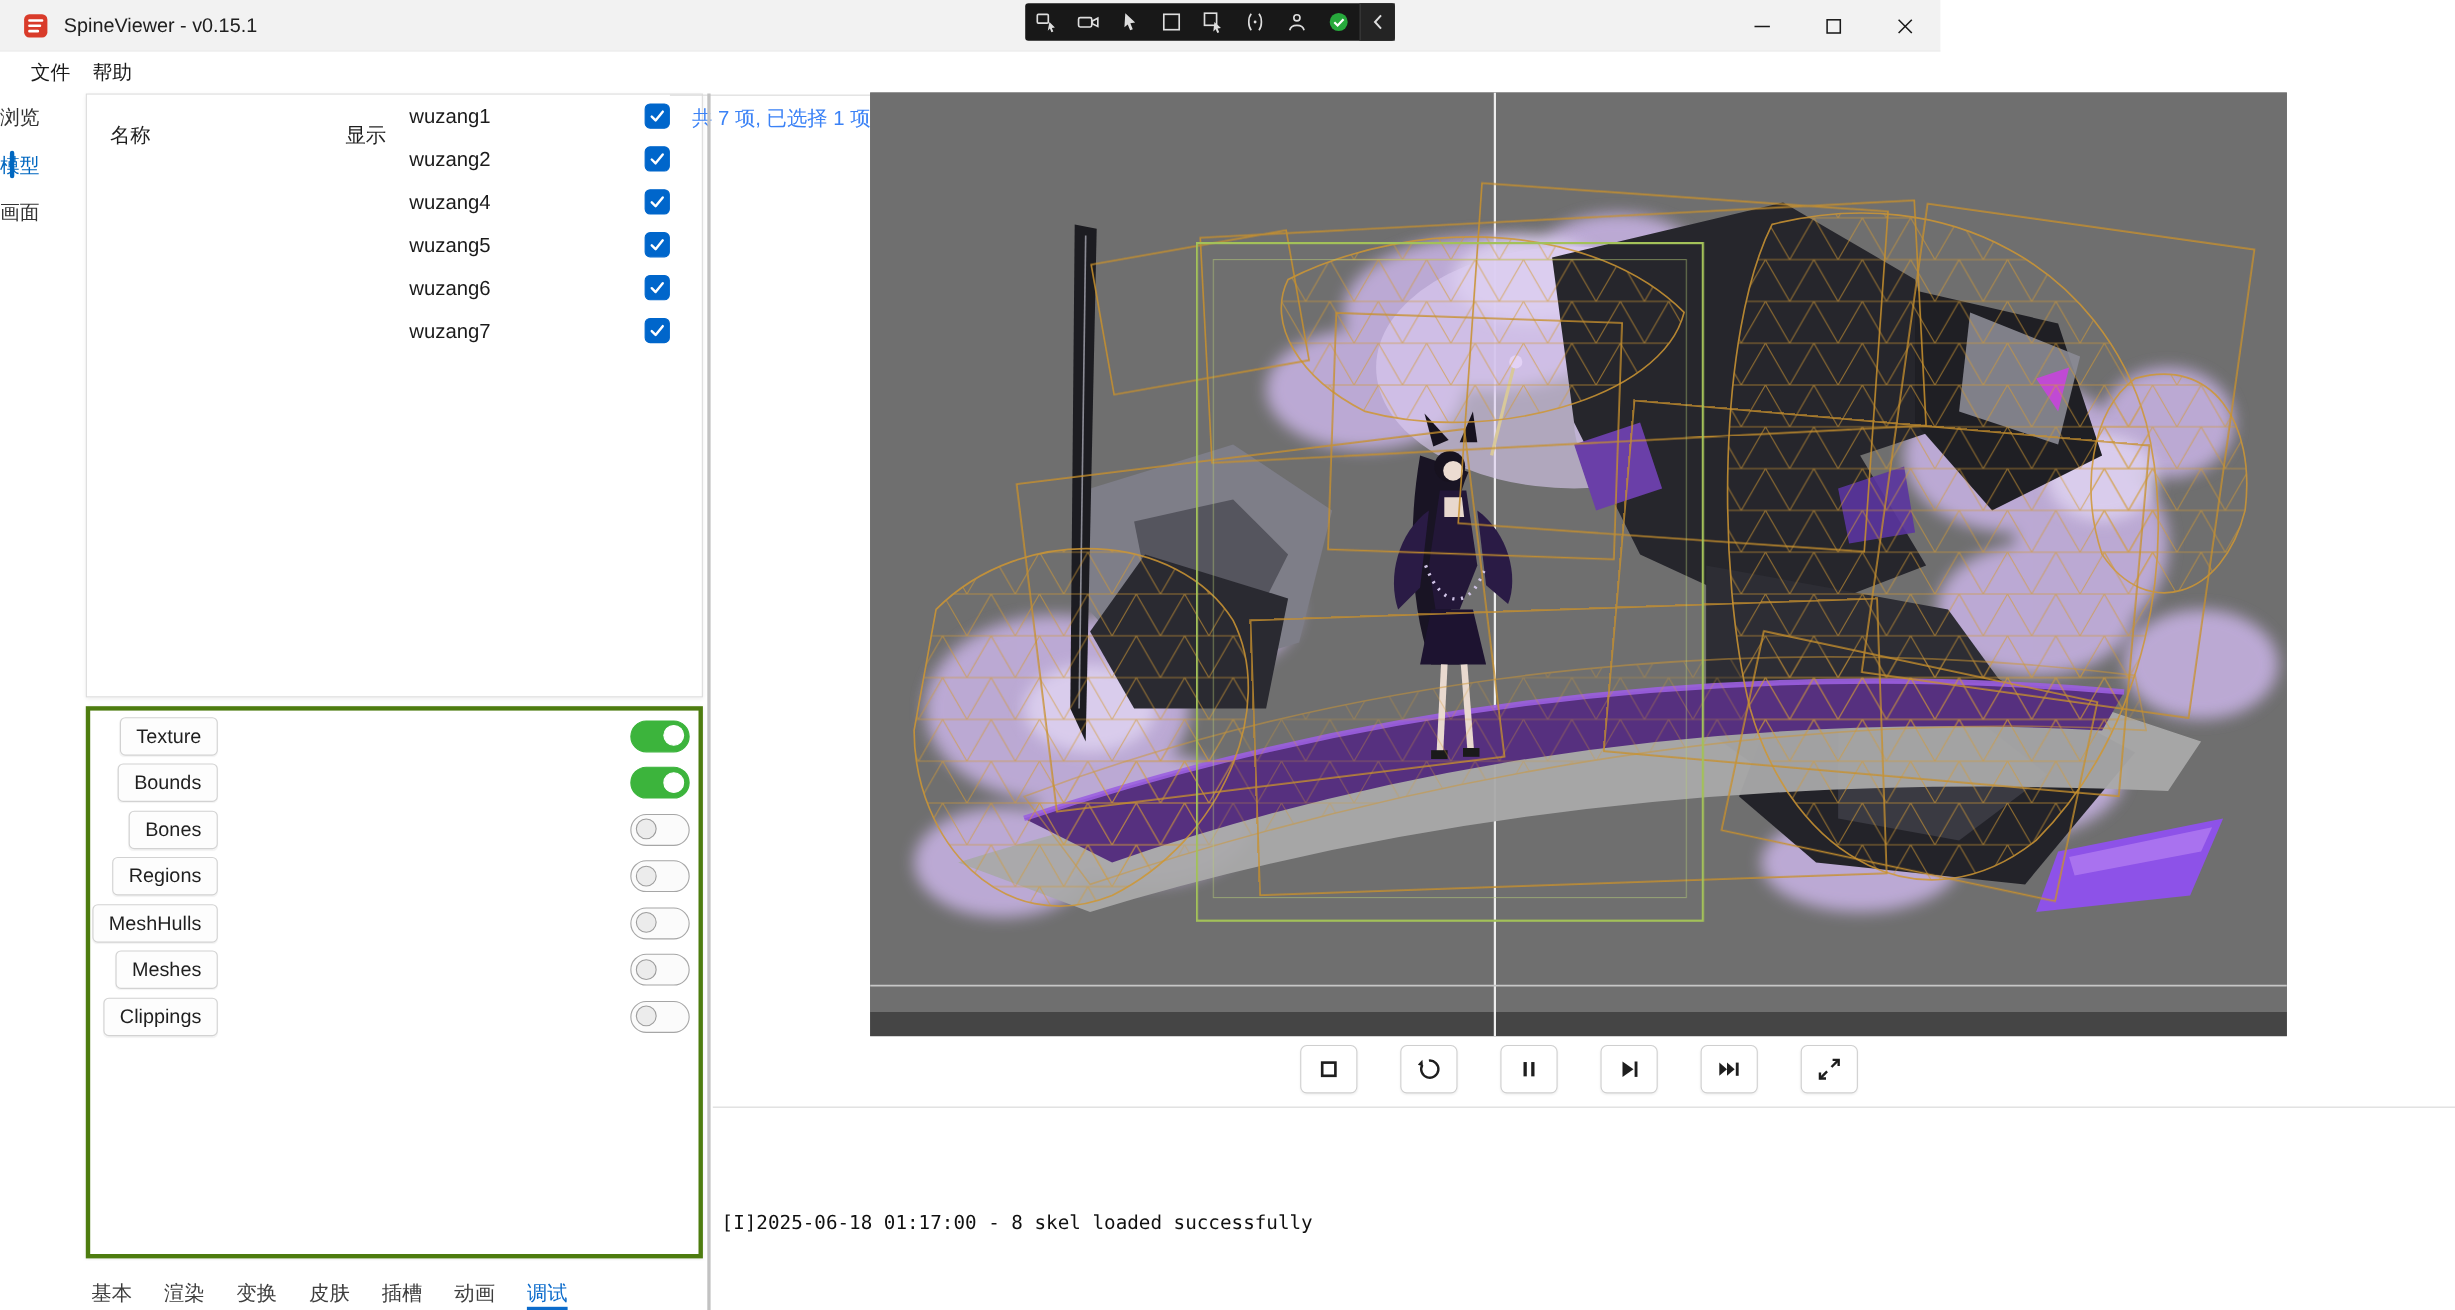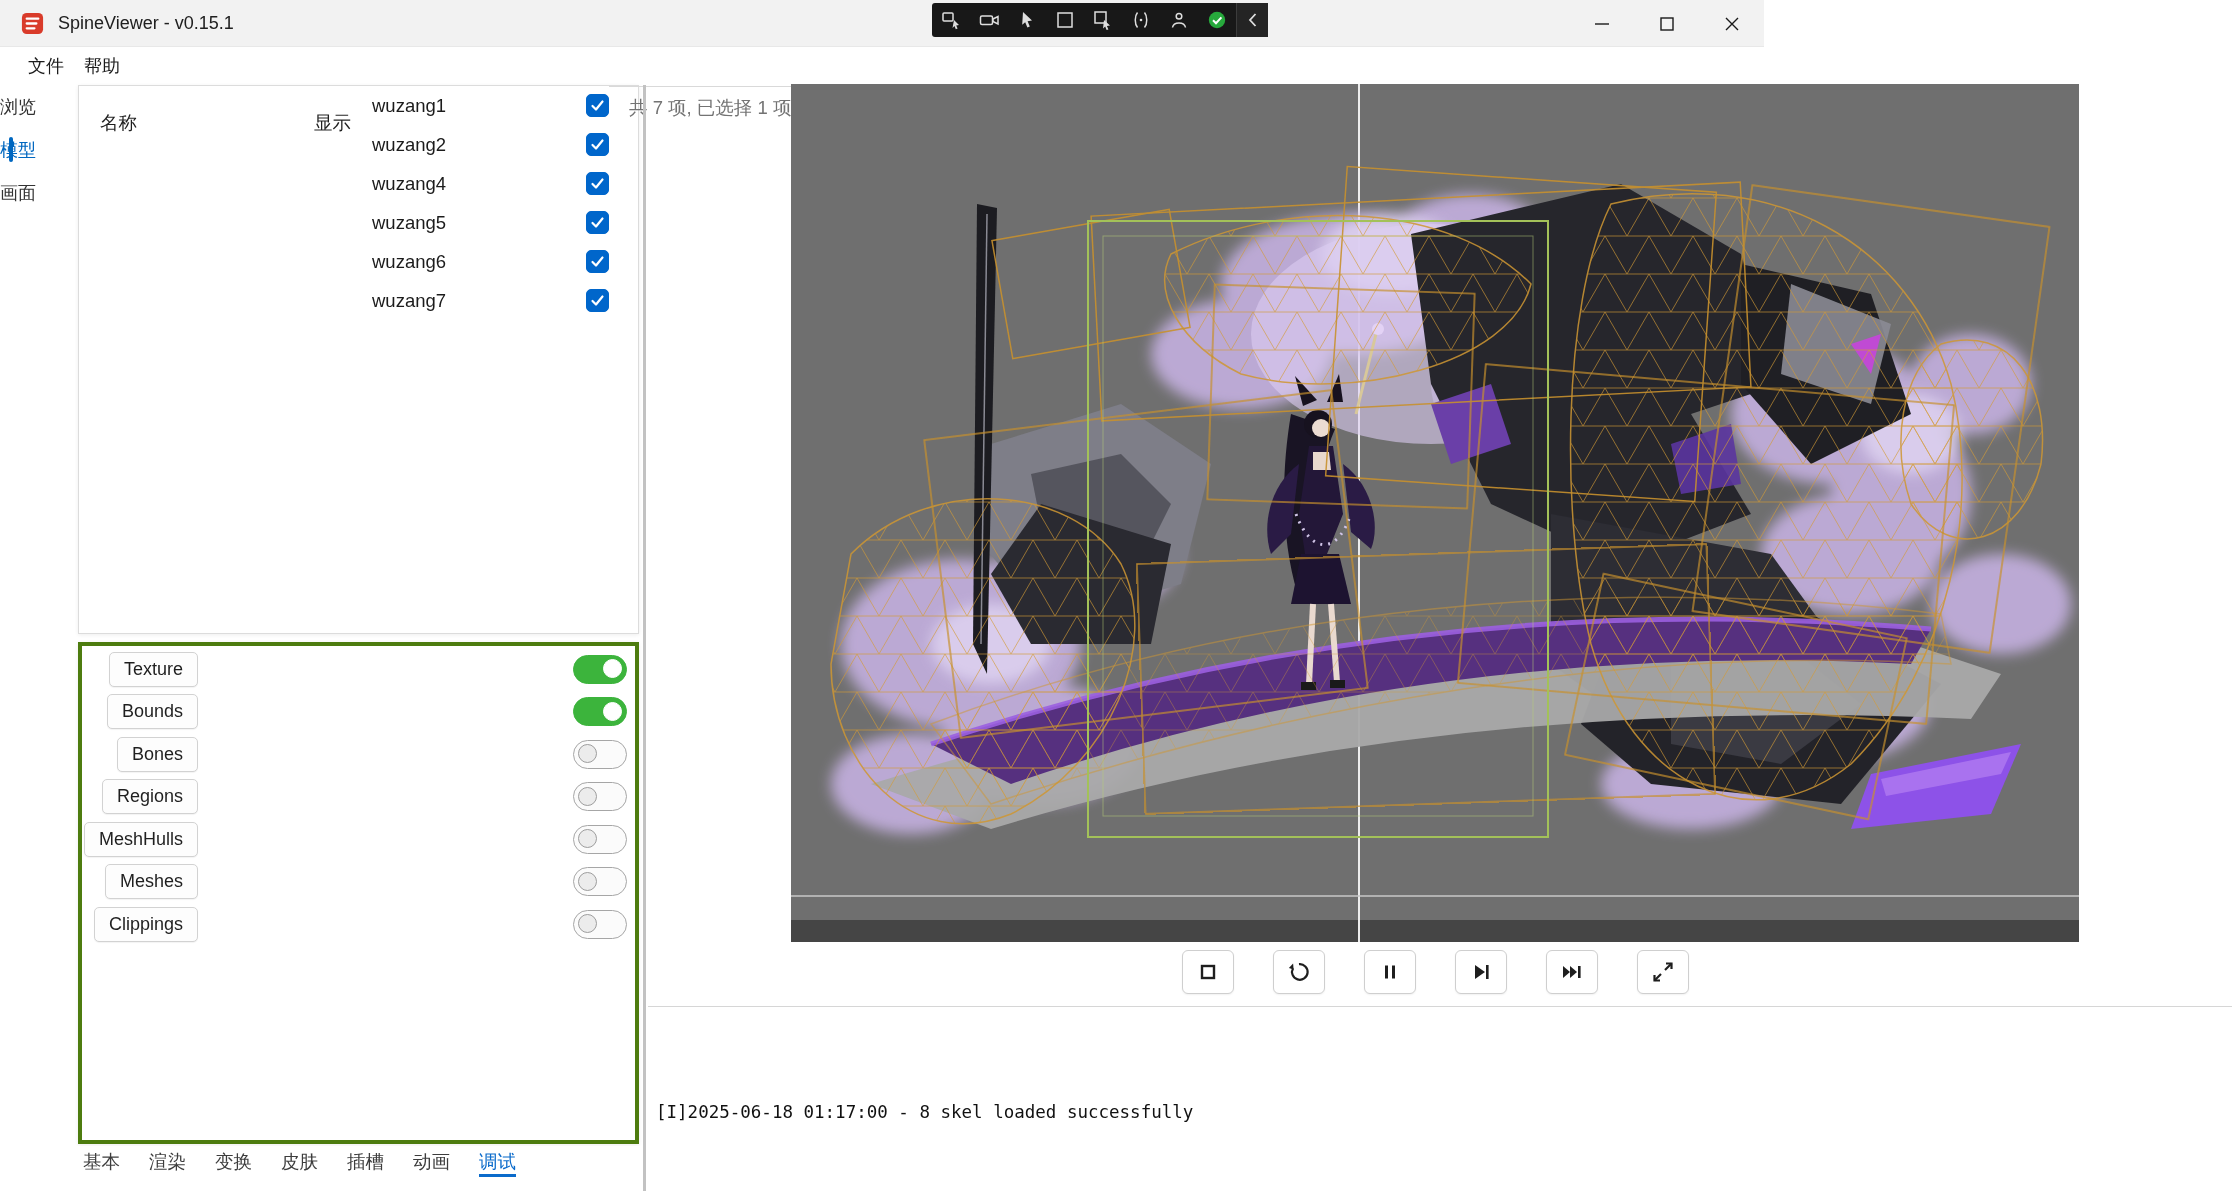--- a/index.html
+++ b/index.html
@@ -41,39 +41,39 @@
   #model-rows { flex:0 0 auto; }
   .mrow { height:39px; display:flex; align-items:center; font-size:18.5px; }
   .mrow.selected { background:#ececec; }
   .checkbox { width:23px; height:23px; border-radius:5px; border:1.5px solid #8a8a8a; background:#fff;
     display:flex; align-items:center; justify-content:center; }
   .checkbox.checked { background:#0066cb; border-color:#0066cb; }
   .checkbox svg { display:none; }
   .checkbox.checked svg { display:block; }
   #model-spacer { flex:1 1 auto; }
   #model-foot { flex:0 0 auto; height:42px; border-top:1px solid #d9d9d9; display:flex; align-items:center;
-    padding-left:20px; font-size:18.5px; color:#737373; }
+    padding-left:20px; font-size:18.5px; color:#3b82f6; }
 
   
   #debug-card { position:absolute; left:78px; top:642px; width:561px; height:502px; background:#fff;
     border:4px solid #4d7c0f; box-shadow:0 1px 4px rgba(0,0,0,.07); padding-top:2px; }
   .drow { height:42.5px; display:flex; align-items:center; }
   .dbtn-wrap { width:132px; display:flex; justify-content:flex-end; padding-right:16px; }
   .dbtn { font-family:"Liberation Sans", sans-serif; font-size:18px; color:#1f1f1f; background:#fdfdfd;
     border:1px solid #d2d2d2; border-radius:5px; padding:6px 14px; box-shadow:0 1px 1px rgba(0,0,0,.05); }
   .toggle { margin-left:auto; margin-right:8px; width:54px; height:29px; border-radius:15px;
     border:1.5px solid #a6a6a6; background:#fbfbfb; position:relative; }
   .toggle .knob { position:absolute; left:4px; top:3.5px; width:19px; height:19px; border-radius:50%;
     background:#ececec; border:1px solid #9d9d9d; }
   .toggle.on { background:#3cb43c; border-color:#3cb43c; }
   .toggle.on .knob { left:auto; right:4px; background:#fff; border-color:#fff; }
 
   
   #panel-tabs { position:absolute; left:68px; top:1146px; width:574px; height:45px; display:flex;
-    align-items:flex-start; padding-left:15px; gap:29px; background:#fff; }
+    align-items:flex-end; padding-left:15px; gap:29px; background:#fff; }
   .ptab { display:flex; align-items:center; font-size:18.5px; color:#3d3d3d; border-bottom:3px solid transparent; padding-top:3px; }
   .ptab.active { color:#0b6bcb; border-bottom-color:#0b6bcb; }
 
   
   #splitter { position:absolute; left:643px; top:85px; width:3px; bottom:0; background:#c2c2c2; }
 
   
   #viewport { position:absolute; left:791px; top:84px; width:1288px; height:858px; background:#6f6f6f; }
   #viewport svg { display:block; }
 

